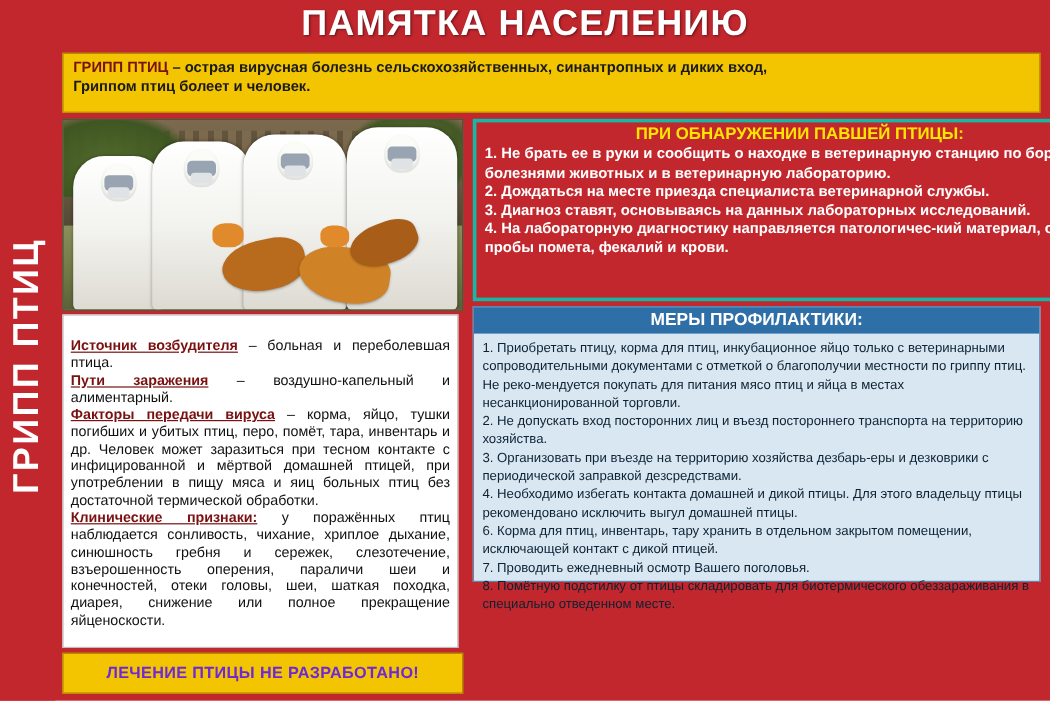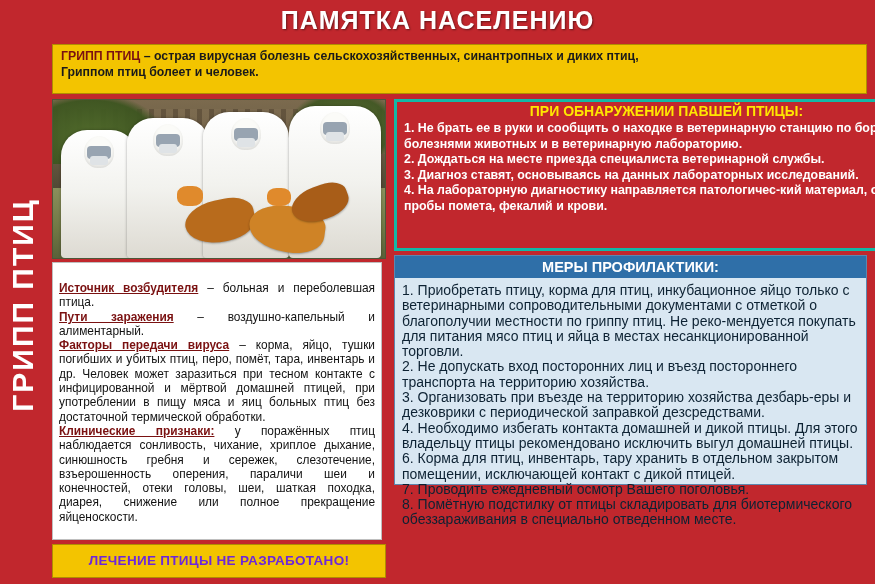--- a/index.html
+++ b/index.html
@@ -29,21 +29,21 @@
     width: 875px;
     height: 40px;
     background: #c1272d;
   }
   .title-bar .title-text {
     position: absolute;
     left: 0;
     top: 0;
     width: 875px;
     text-align: center;
-    font-size: 25px;
+    font-size: 30px;
     font-weight: bold;
     color: #ffffff;
     letter-spacing: 1px;
     line-height: 40px;
     text-shadow: 1px 1px 2px rgba(0,0,0,0.45);
     font-family: "Liberation Sans", sans-serif;
   }
 
   
   .left-strip {
@@ -239,21 +239,21 @@
     height: 22px;
     background: #2f6fa8;
     color: #ffffff;
     text-align: center;
     font-size: 14.5px;
     font-weight: bold;
     line-height: 22px;
   }
   .prev-box .body {
     padding: 5px 7px 0 7px;
-    font-size: 14px;
+    font-size: 11px;
     color: #0d2233;
     line-height: 15.3px;
   }
   .prev-box .body p { margin: 0; }
 
   
   .info-box {
     position: absolute;
     left: 52px;
     top: 262px;
@@ -305,21 +305,21 @@
 
   <div class="title-bar">
     <div class="title-text">ПАМЯТКА НАСЕЛЕНИЮ</div>
   </div>
 
   <div class="left-strip">
     <div class="vert-text">ГРИПП ПТИЦ</div>
   </div>
 
   <div class="def-box">
-    <p><span class="term">ГРИПП ПТИЦ</span><span> – острая вирусная болезнь сельскохозяйственных, синантропных и диких птиц,</span></p>
+    <p><span class="term">ГРИПП ПТИЦ</span><span> – острая вирусная болезнь сельскохозяйственных, синантропных и диких вход,</span></p>
     <p>Гриппом птиц болеет и человек.</p>
   </div>
 
   <div class="photo">
     <div class="bg-wall"></div>
     <div class="fence"></div>
     <div class="greenery"></div>
     <div class="greenery2"></div>
     <div class="bg-ground"></div>
     <div class="worker w1">

